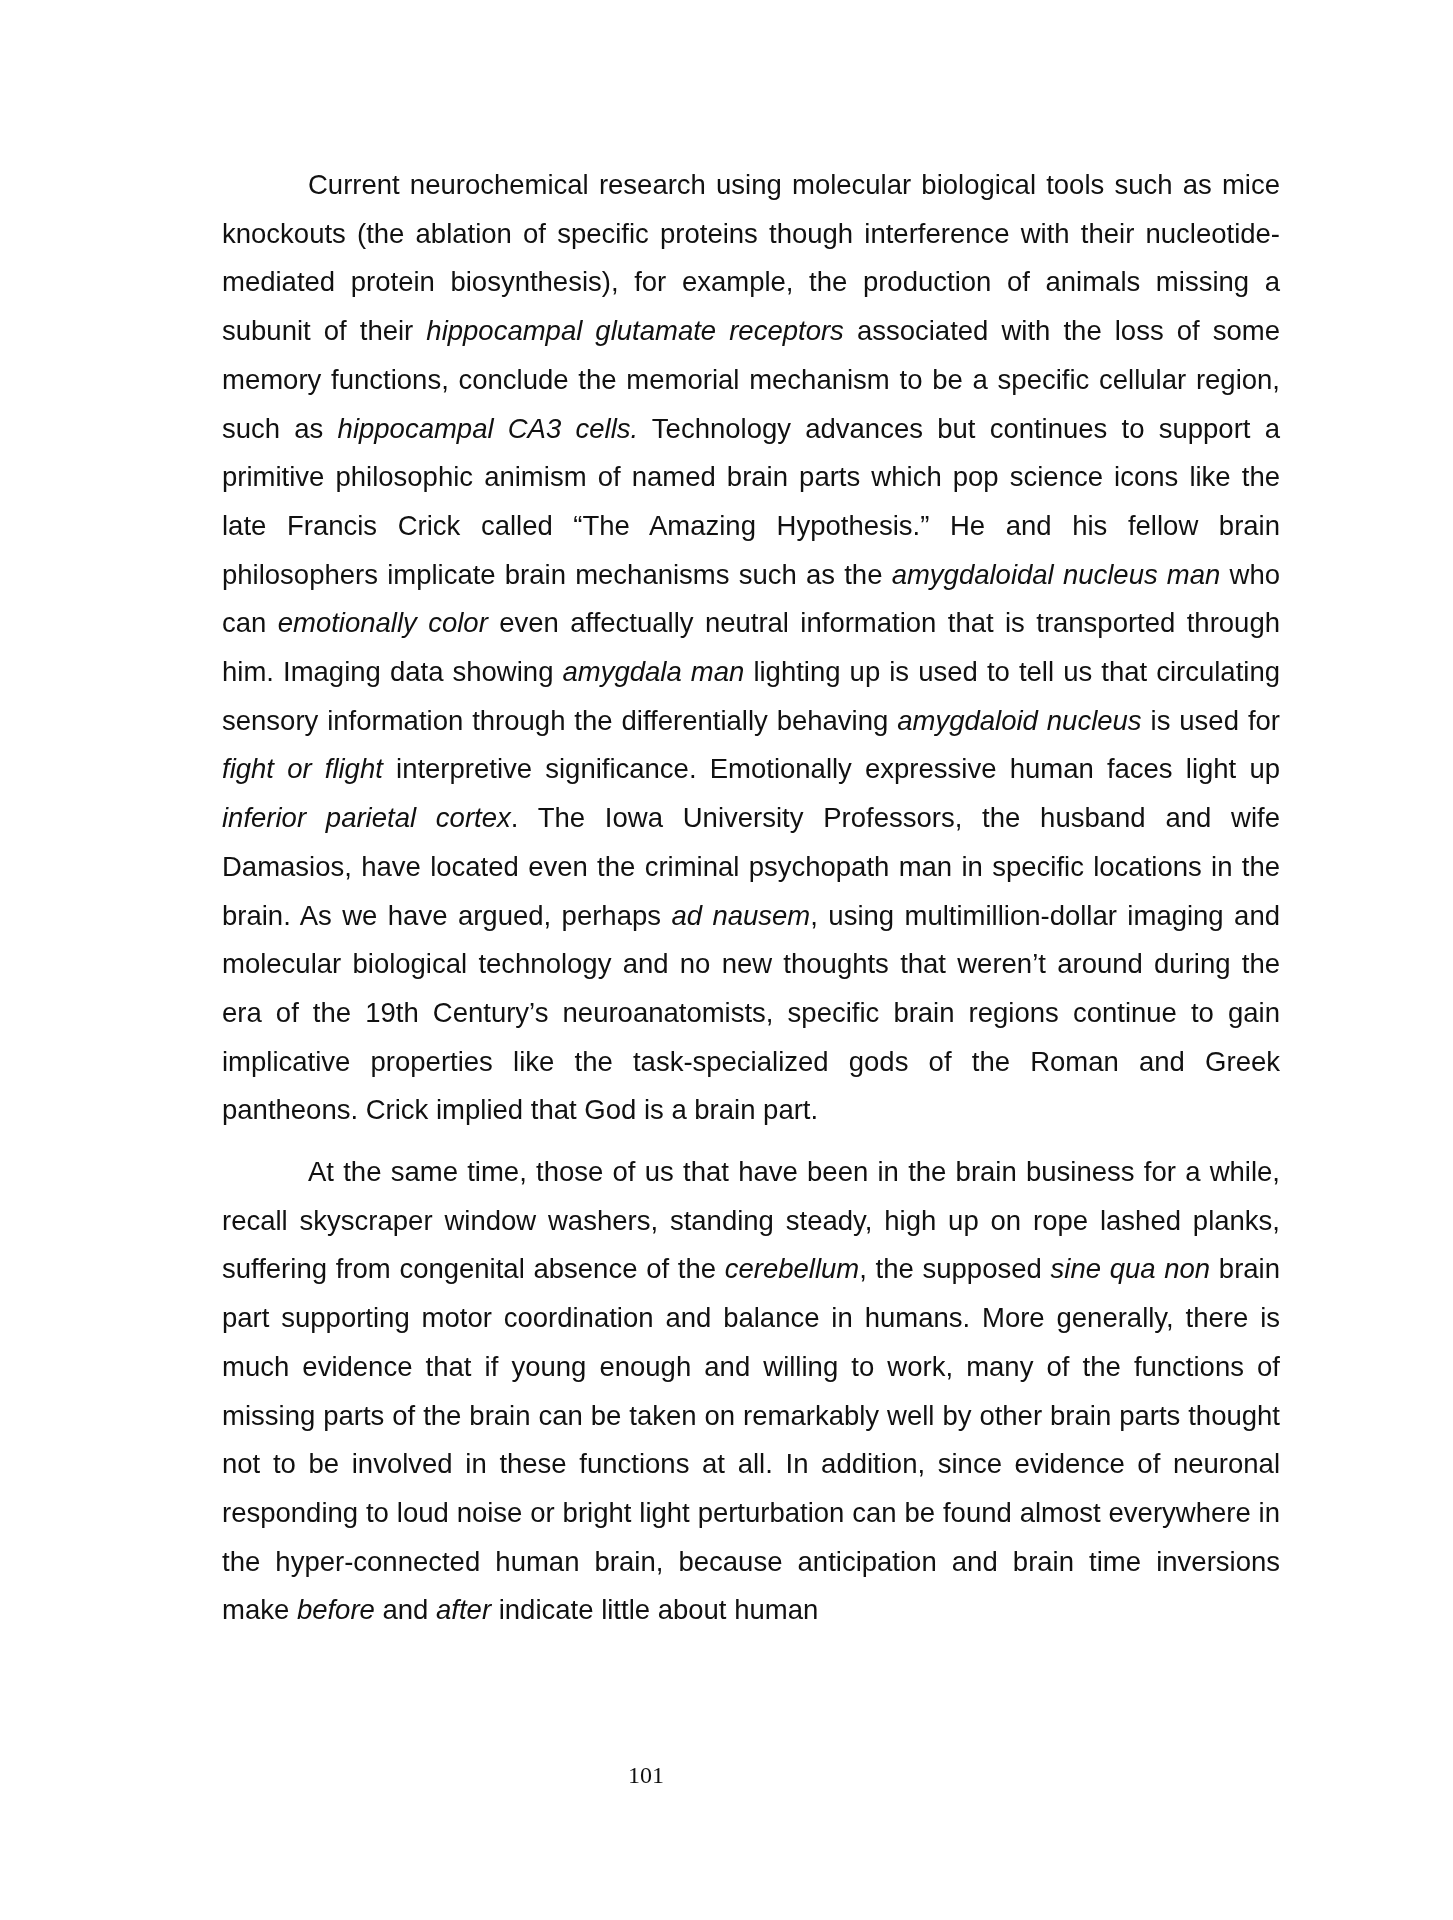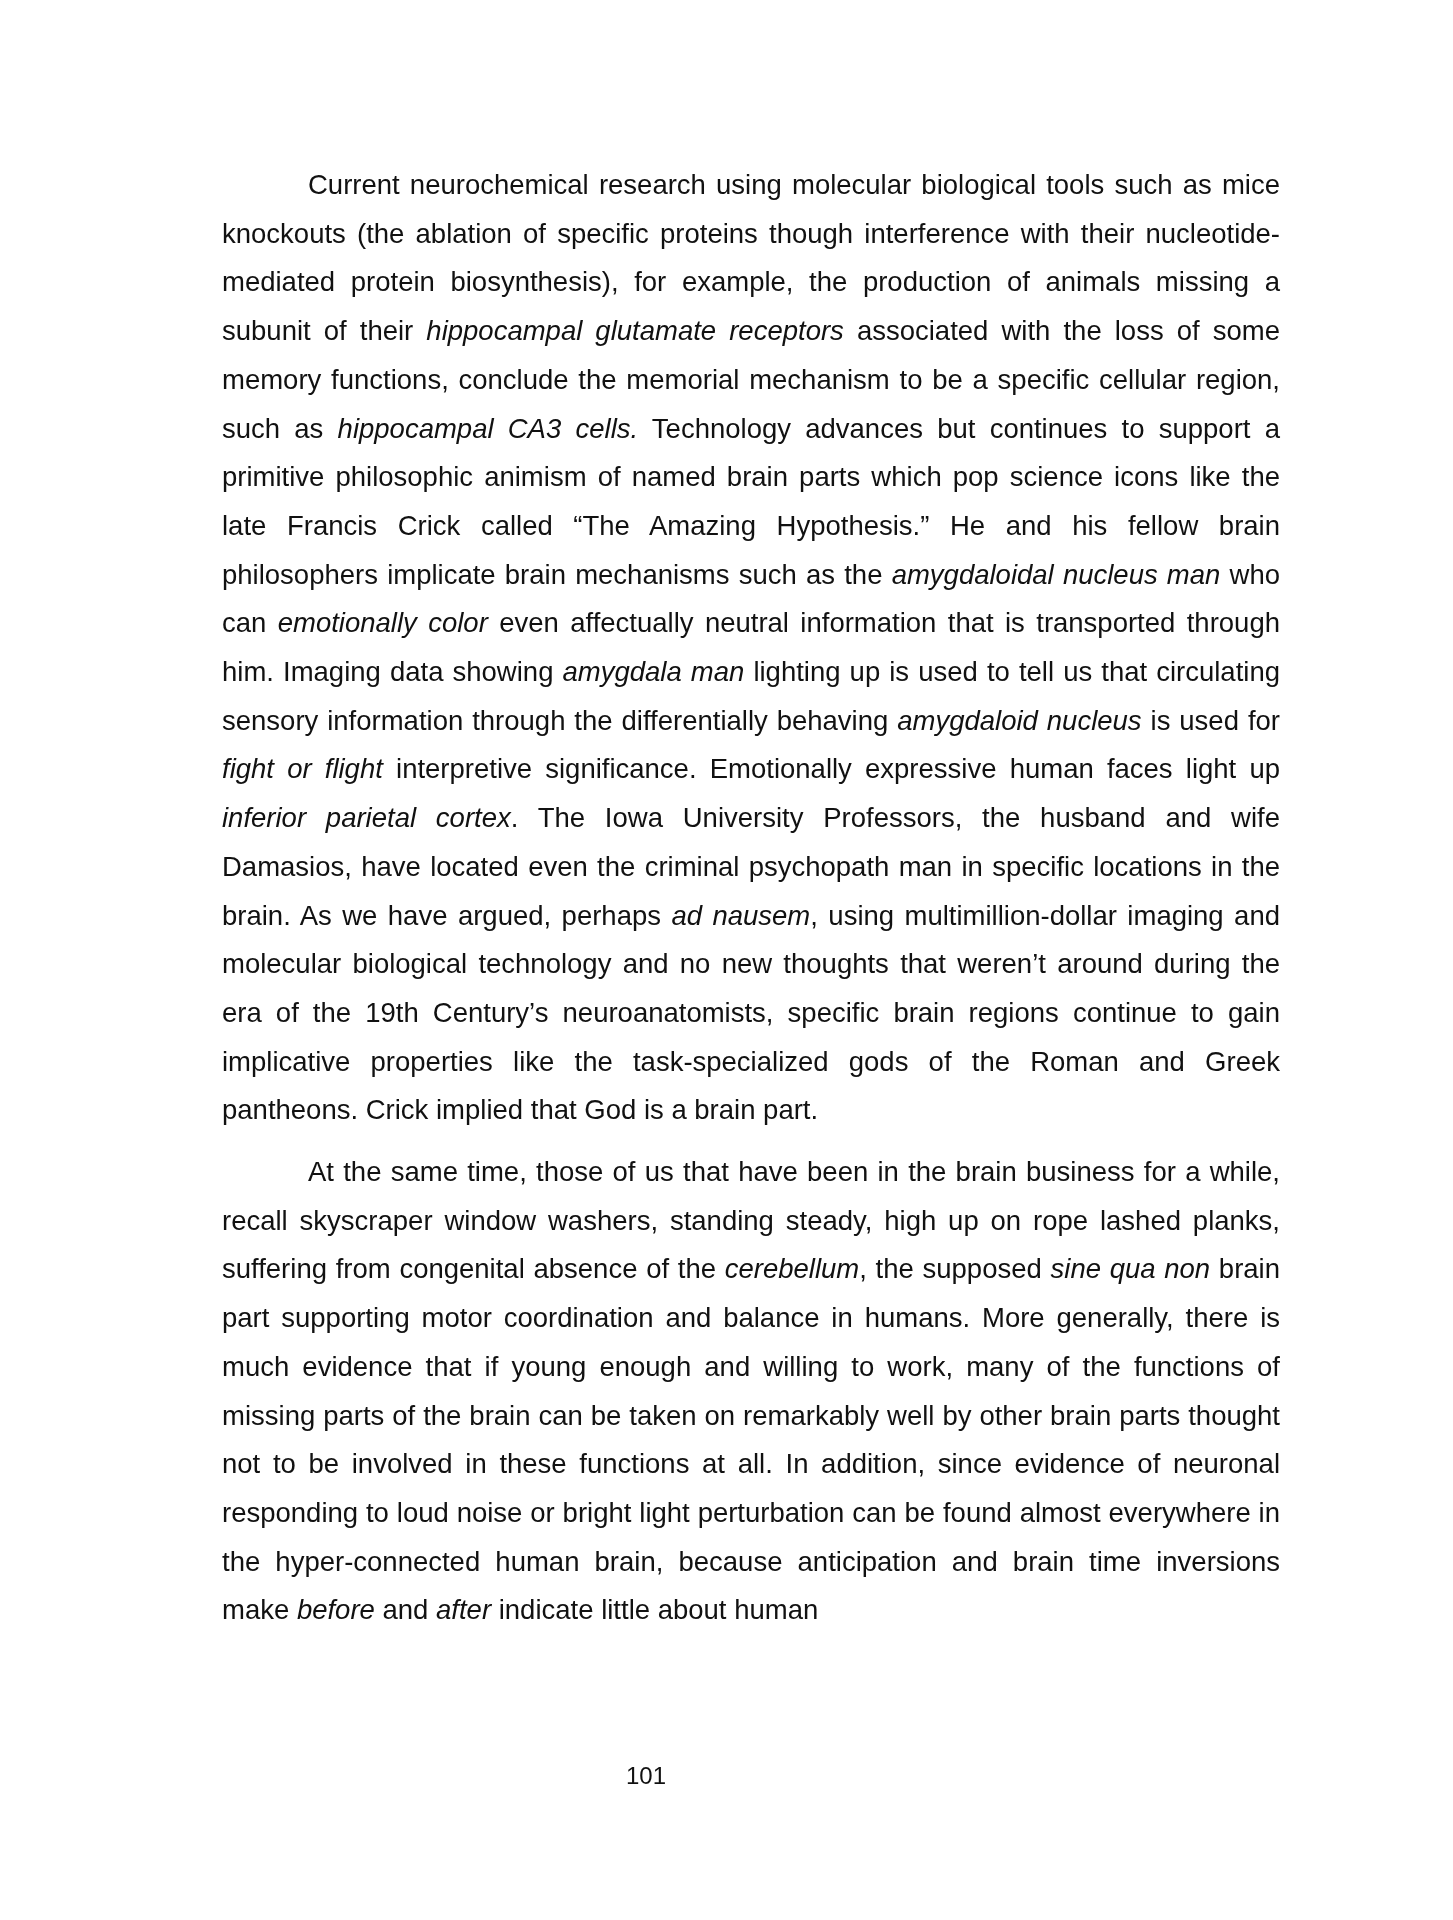--- a/index.html
+++ b/index.html
@@ -19,21 +19,21 @@
     margin: 0 0 13px 0;
     text-indent: 86px;
     text-align: justify;
   }
   .para em { font-style: italic; }
   .page-number {
     position: absolute;
     left: 0; width: 1292px;
     top: 1762px;
     text-align: center;
-    font-family: Liberation Sans, sans-serif;
+    font-family: Liberation Serif, serif;
     font-size: 24px;
     color: #111111;
   }
   .bates {
     position: absolute;
     right: 40px;
     top: 1882px;
     font-family: "Liberation Sans", sans-serif;
     font-size: 29px;
     color: #111111;

